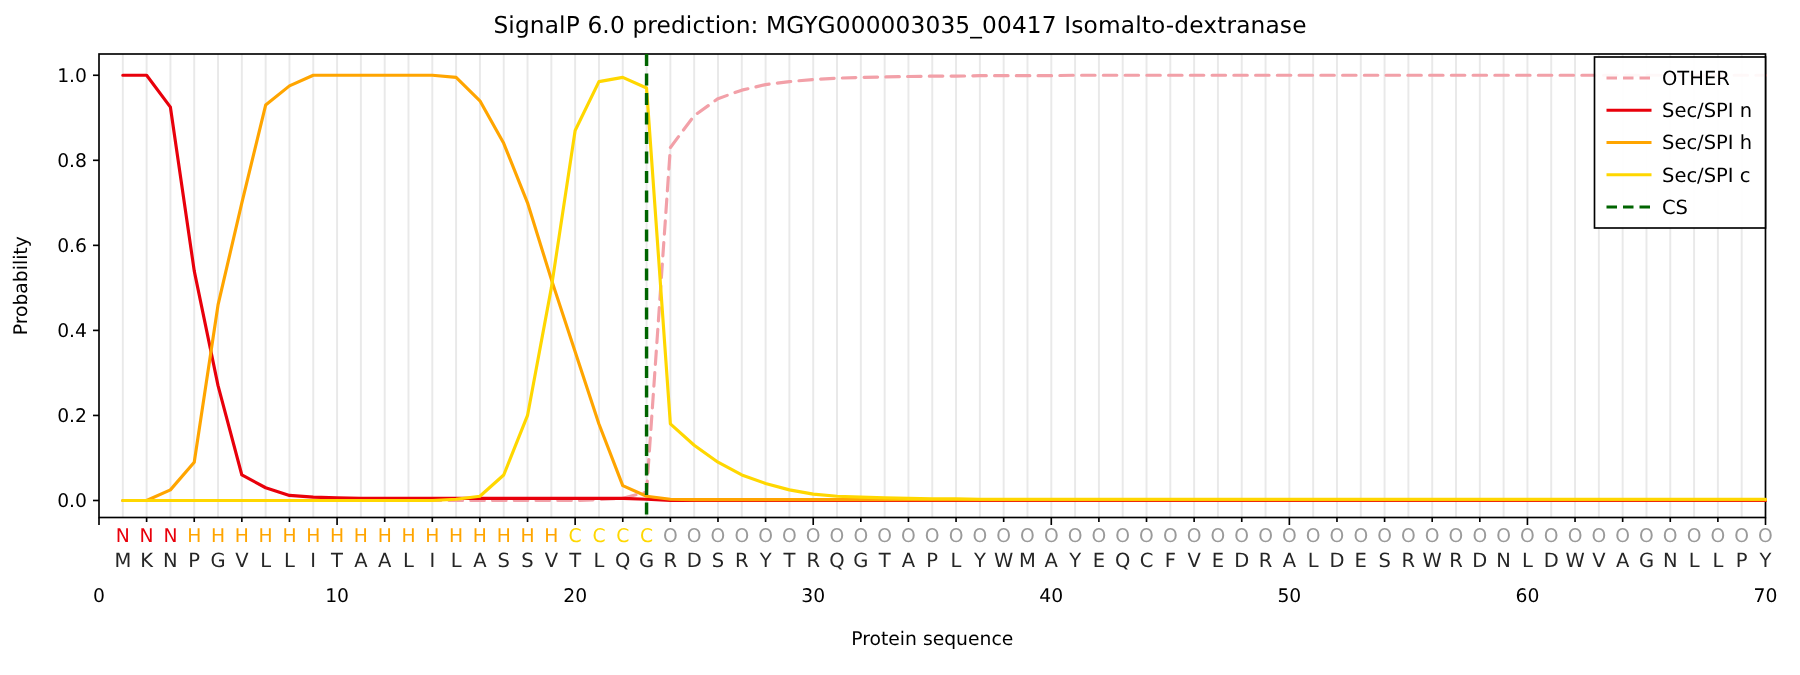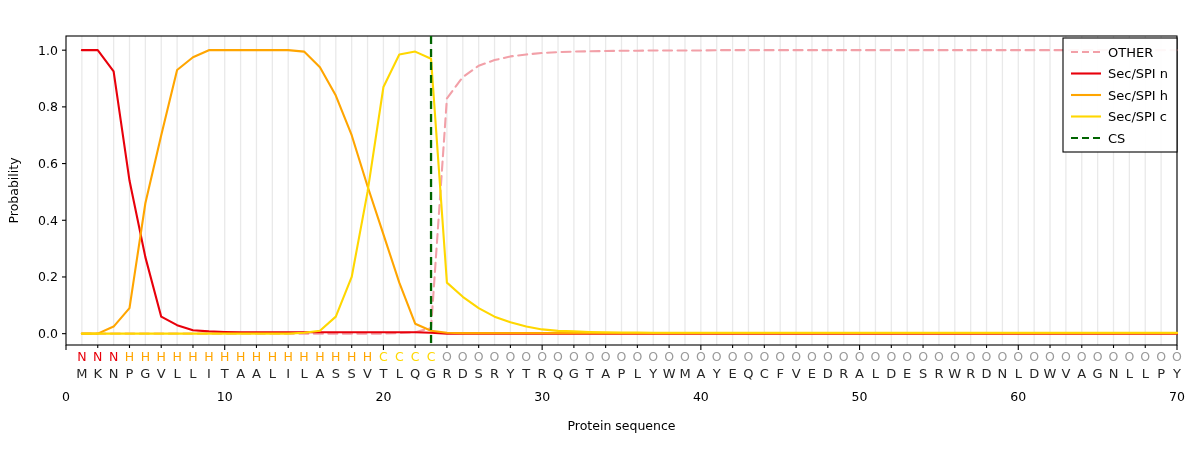--- a/index.html
+++ b/index.html
@@ -18,20 +18,21 @@
   .tick-label{font-size:12.5px;fill:#000;}
   .legend-text{font-size:13px;fill:#000;}
   .seq-letter{font-size:13px;fill:#262626;font-family:"DejaVu Sans","Liberation Sans",sans-serif;}
   .reg-letter{font-size:12.5px;font-family:"DejaVu Sans","Liberation Sans",sans-serif;}
 </style>
 </head>
 <body>
 
 <div id="page">
 
+  <div id="chart-title">SignalP 6.0 prediction: MGYG000003035_00417 Isomalto-dextranase</div>
 
   <svg id="plot-svg" width="1200" height="450">
       <g>
         <line x1="81.87142857142857" y1="36" x2="81.87142857142857" y2="345" stroke="#e9e9e9" stroke-width="1.3"></line>
         <line x1="97.74285714285713" y1="36" x2="97.74285714285713" y2="345" stroke="#e9e9e9" stroke-width="1.3"></line>
         <line x1="113.61428571428571" y1="36" x2="113.61428571428571" y2="345" stroke="#e9e9e9" stroke-width="1.3"></line>
         <line x1="129.48571428571427" y1="36" x2="129.48571428571427" y2="345" stroke="#e9e9e9" stroke-width="1.3"></line>
         <line x1="145.35714285714283" y1="36" x2="145.35714285714283" y2="345" stroke="#e9e9e9" stroke-width="1.3"></line>
         <line x1="161.22857142857143" y1="36" x2="161.22857142857143" y2="345" stroke="#e9e9e9" stroke-width="1.3"></line>
         <line x1="177.10000000000002" y1="36" x2="177.10000000000002" y2="345" stroke="#e9e9e9" stroke-width="1.3"></line>

